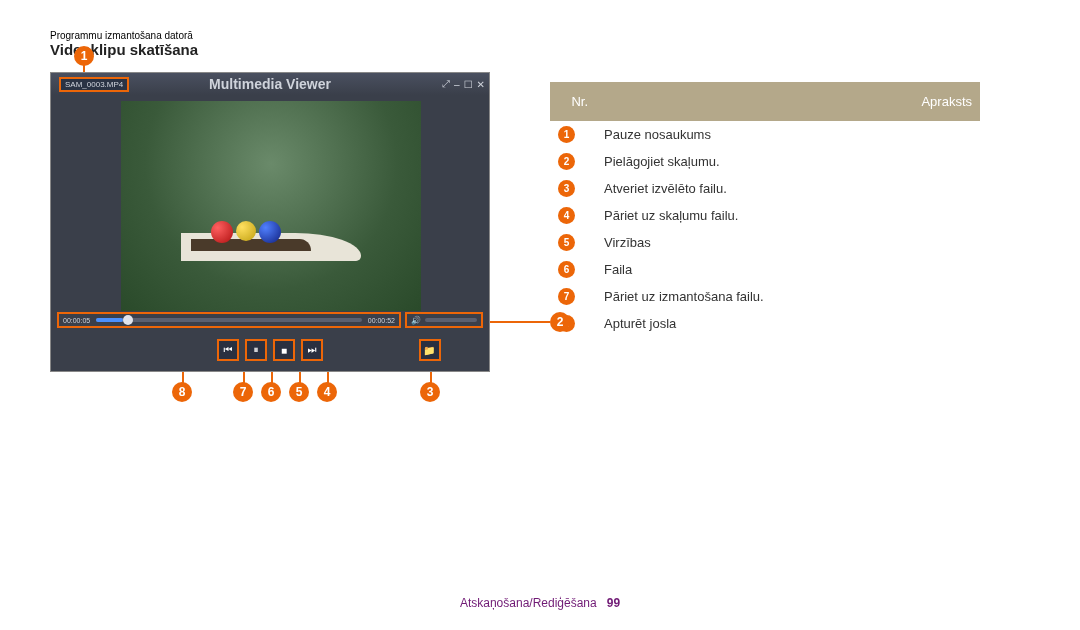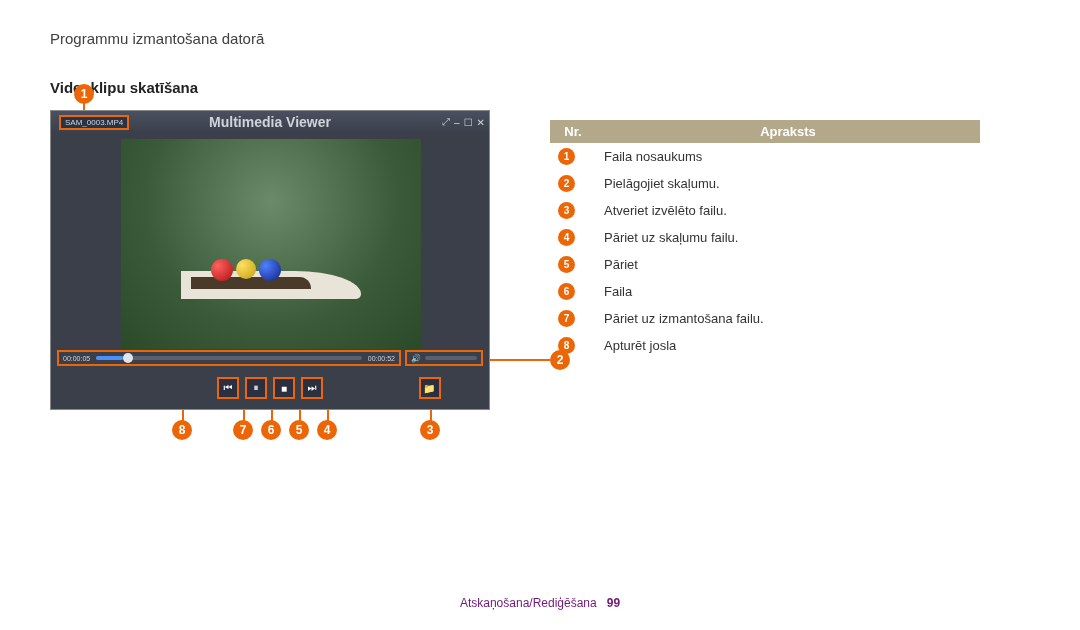--- a/index.html
+++ b/index.html
@@ -6,23 +6,22 @@
     body {
       width: 1080px;
       height: 630px;
       background: #ffffff;
       font-family: Arial, sans-serif;
       color: #333;
       position: relative;
       padding: 30px 50px;
     }
     .breadcrumb {
-      font-size: 15px;
-      color: #404040;
-      margin-bottom: 32px;
+      font-size: 10px;
+      color: #000000;
     }
     .section-title {
       font-size: 15px;
       font-weight: bold;
       color: #222;
       margin-bottom: 14px;
     }
     .content-row {
       display: flex;
       gap: 60px;
@@ -241,23 +240,23 @@
       width: 430px;
       border-collapse: collapse;
       font-size: 13px;
       margin-top: 10px;
     }
     .desc-table thead tr {
       background: #b4a88a;
       color: #fff;
     }
     .desc-table th {
-      text-align: center;
-      padding: 4px 8px;
-      font-weight: bold;
+      text-align: right;
+      padding: 12px 8px;
+      font-weight: normal;
     }
     .desc-table td {
       padding: 5px 8px;
       vertical-align: middle;
     }
     .badge {
       display: inline-flex;
       width: 17px;
       height: 17px;
       border-radius: 50%;
@@ -377,37 +376,37 @@
   <table class="desc-table">
     <thead>
       <tr>
         <th style="width:46px;">Nr.</th>
         <th>Apraksts</th>
       </tr>
     </thead>
     <tbody>
       <tr>
         <td><span class="badge">1</span></td>
-        <td>Faila nosaukums</td>
+        <td>Pauze nosaukums</td>
       </tr>
       <tr>
         <td><span class="badge">2</span></td>
         <td>Pielāgojiet skaļumu.</td>
       </tr>
       <tr>
         <td><span class="badge">3</span></td>
         <td>Atveriet izvēlēto failu.</td>
       </tr>
       <tr>
         <td><span class="badge">4</span></td>
         <td>Pāriet uz skaļumu failu.</td>
       </tr>
       <tr>
         <td><span class="badge">5</span></td>
-        <td>Pāriet</td>
+        <td>Virzības</td>
       </tr>
       <tr>
         <td><span class="badge">6</span></td>
         <td>Faila</td>
       </tr>
       <tr>
         <td><span class="badge">7</span></td>
         <td>Pāriet uz izmantošana failu.</td>
       </tr>
       <tr>

